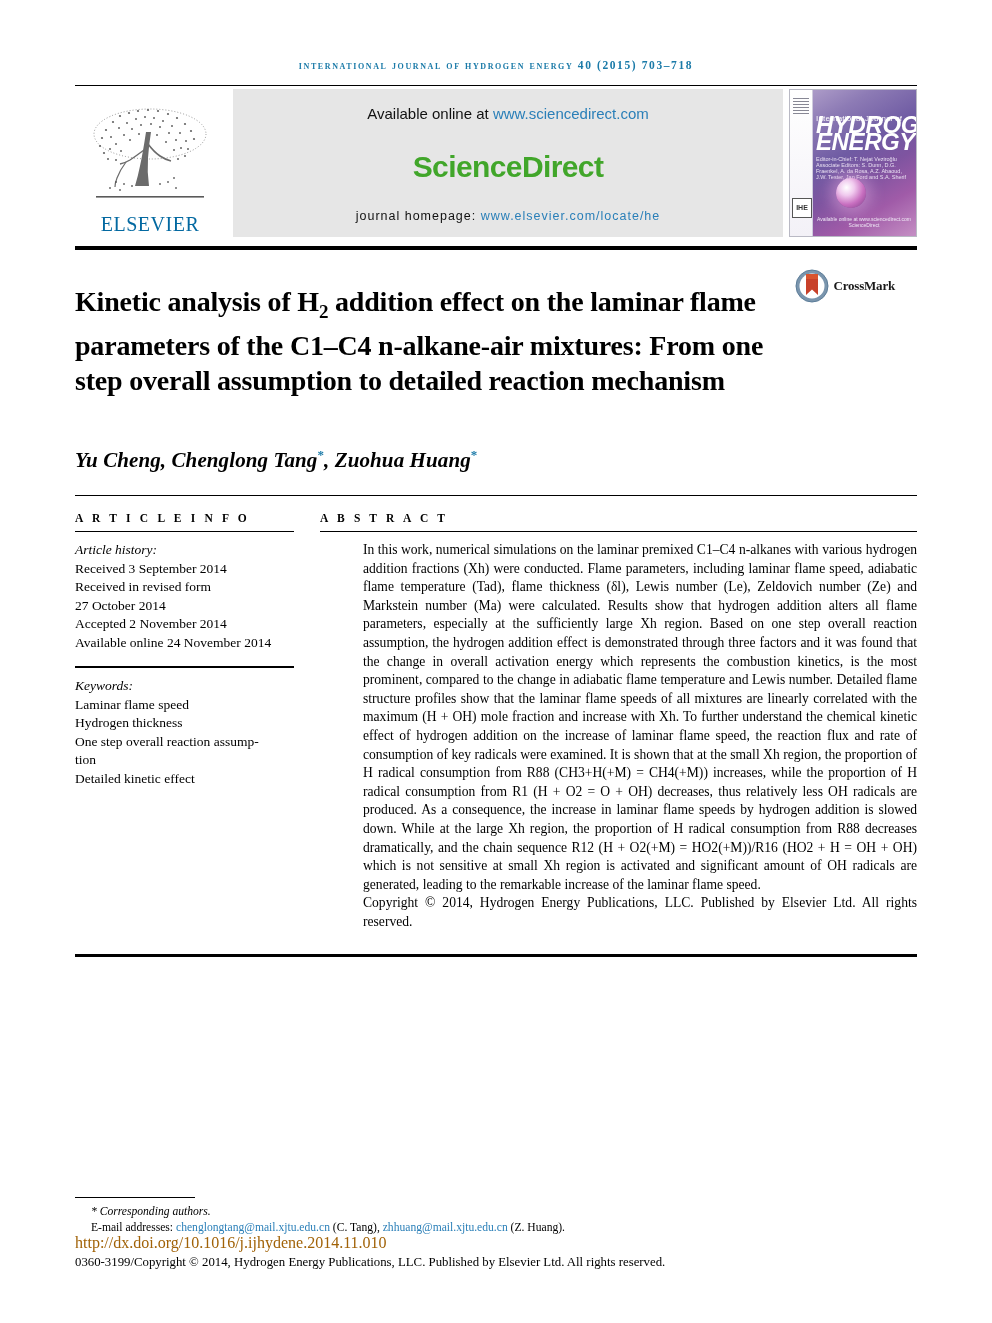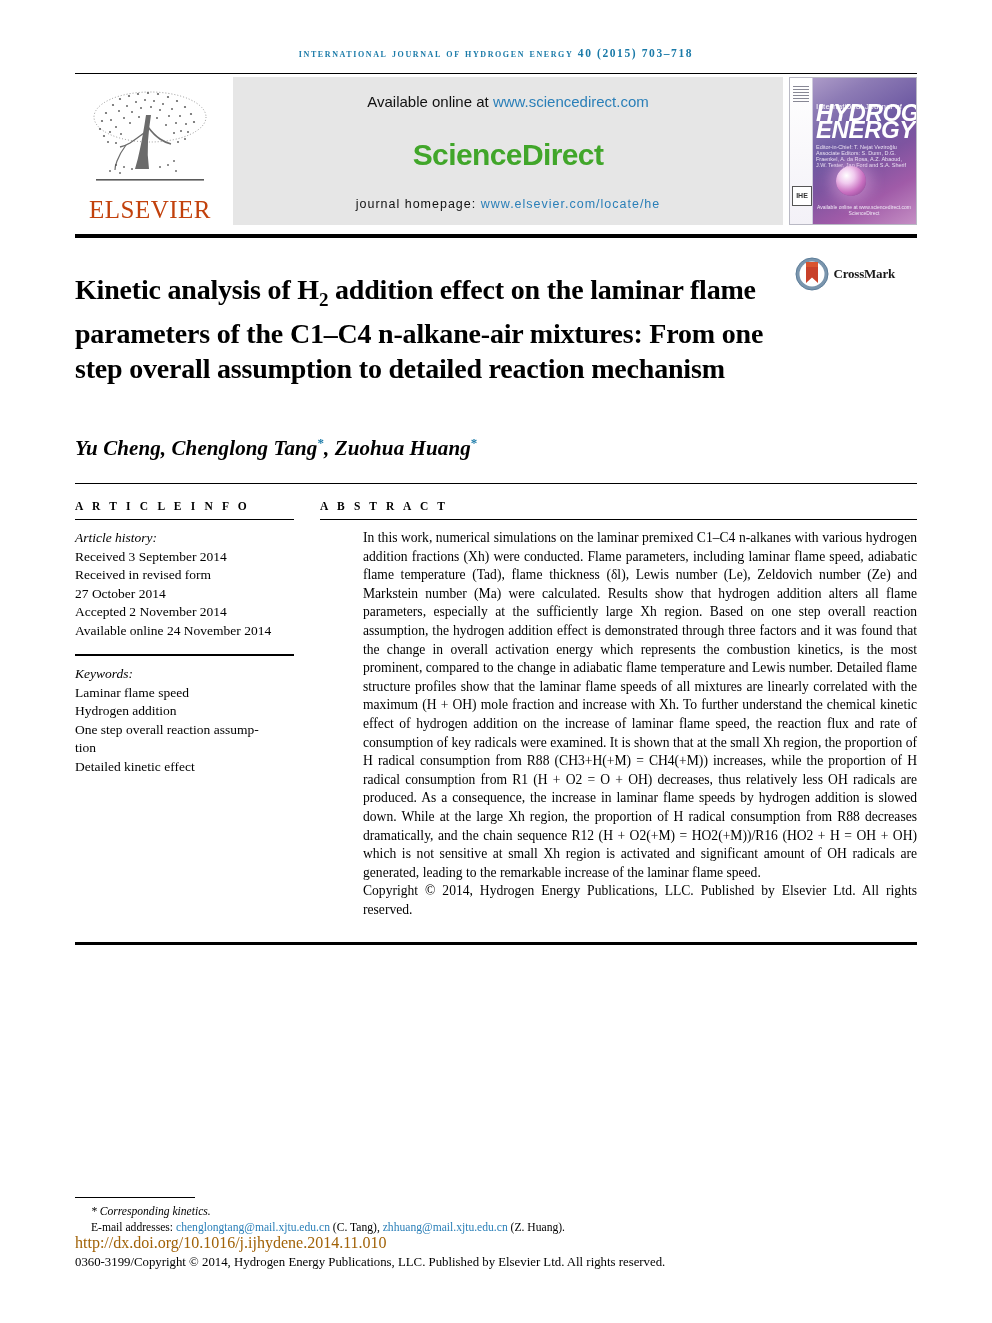--- a/index.html
+++ b/index.html
@@ -13,21 +13,21 @@
     font-family: "Liberation Serif", "DejaVu Serif", serif;
     color: #000;
     position: relative;
     overflow: hidden;
   }
   .page {
     width: 992px;
     height: 1323px;
     position: relative;
     box-sizing: border-box;
-    padding: 0 75px;
+    padding: 12px 75px;
   }
 
   
   .running-head {
     text-align: center;
     color: #1a7aa8;
     font-size: 11.5px;
     font-weight: bold;
     letter-spacing: 1.6px;
     padding-top: 47px;
@@ -53,22 +53,22 @@
     display: flex;
     flex-direction: column;
     align-items: center;
     justify-content: flex-end;
     padding-bottom: 3px;
     box-sizing: border-box;
   }
   .tree-svg { display:block; }
   .elsevier-word {
     font-family: "Liberation Serif", serif;
-    color: #c2410c;
-    font-size: 25px;
+    color: #0369a1;
+    font-size: 20px;
     letter-spacing: 0.5px;
     line-height: 1;
     margin-top: 2px;
   }
   .sd-banner {
     flex: 1 1 auto;
     background: #e6e6e6;
     margin: 0 6px 0 8px;
     position: relative;
     display: flex;
@@ -437,41 +437,41 @@
       <div class="info-line it">Article history:</div>
       <div class="info-line">Received 3 September 2014</div>
       <div class="info-line">Received in revised form</div>
       <div class="info-line">27 October 2014</div>
       <div class="info-line">Accepted 2 November 2014</div>
       <div class="info-line">Available online 24 November 2014</div>
 
       <div class="rule-kw"></div>
       <div class="info-line it">Keywords:</div>
       <div class="info-line">Laminar flame speed</div>
-      <div class="info-line">Hydrogen addition</div>
+      <div class="info-line">Hydrogen thickness</div>
       <div class="info-line">One step overall reaction assump-</div>
       <div class="info-line">tion</div>
       <div class="info-line">Detailed kinetic effect</div>
     </div>
 
     <div class="col-abs">
       <div class="sect-head">A B S T R A C T</div>
       <div class="rule-sect"></div>
       <div class="abstract-text">
         <p>In this work, numerical simulations on the laminar premixed C1–C4 n-alkanes with various hydrogen addition fractions (Xh) were conducted. Flame parameters, including laminar flame speed, adiabatic flame temperature (Tad), flame thickness (δl), Lewis number (Le), Zeldovich number (Ze) and Markstein number (Ma) were calculated. Results show that hydrogen addition alters all flame parameters, especially at the sufficiently large Xh region. Based on one step overall reaction assumption, the hydrogen addition effect is demonstrated through three factors and it was found that the change in overall activation energy which represents the combustion kinetics, is the most prominent, compared to the change in adiabatic flame temperature and Lewis number. Detailed flame structure profiles show that the laminar flame speeds of all mixtures are linearly correlated with the maximum (H + OH) mole fraction and increase with Xh. To further understand the chemical kinetic effect of hydrogen addition on the increase of laminar flame speed, the reaction flux and rate of consumption of key radicals were examined. It is shown that at the small Xh region, the proportion of H radical consumption from R88 (CH3+H(+M) = CH4(+M)) increases, while the proportion of H radical consumption from R1 (H + O2 = O + OH) decreases, thus relatively less OH radicals are produced. As a consequence, the increase in laminar flame speeds by hydrogen addition is slowed down. While at the large Xh region, the proportion of H radical consumption from R88 decreases dramatically, and the chain sequence R12 (H + O2(+M) = HO2(+M))/R16 (HO2 + H = OH + OH) which is not sensitive at small Xh region is activated and significant amount of OH radicals are generated, leading to the remarkable increase of the laminar flame speed.</p>
         <p class="copyright">Copyright © 2014, Hydrogen Energy Publications, LLC. Published by Elsevier Ltd. All rights reserved.</p>
       </div>
     </div>
   </div>
 
   <div class="rule-bottom"></div>
 
   <div class="footnotes">
     <div class="fn-rule"></div>
-    <div class="fn-line it fn-indent">* Corresponding kinetics.</div>
+    <div class="fn-line it fn-indent">* Corresponding authors.</div>
     <div class="fn-line fn-indent">
       <span>E-mail addresses: </span><span class="link">chenglongtang@mail.xjtu.edu.cn</span><span> (C. Tang), </span><span class="link">zhhuang@mail.xjtu.edu.cn</span><span> (Z. Huang).</span>
     </div>
     <div class="doi-line">http://dx.doi.org/10.1016/j.ijhydene.2014.11.010</div>
     <div class="isbn-line">0360-3199/Copyright © 2014, Hydrogen Energy Publications, LLC. Published by Elsevier Ltd. All rights reserved.</div>
   </div>
 
 </div>
 
 </body></html>

